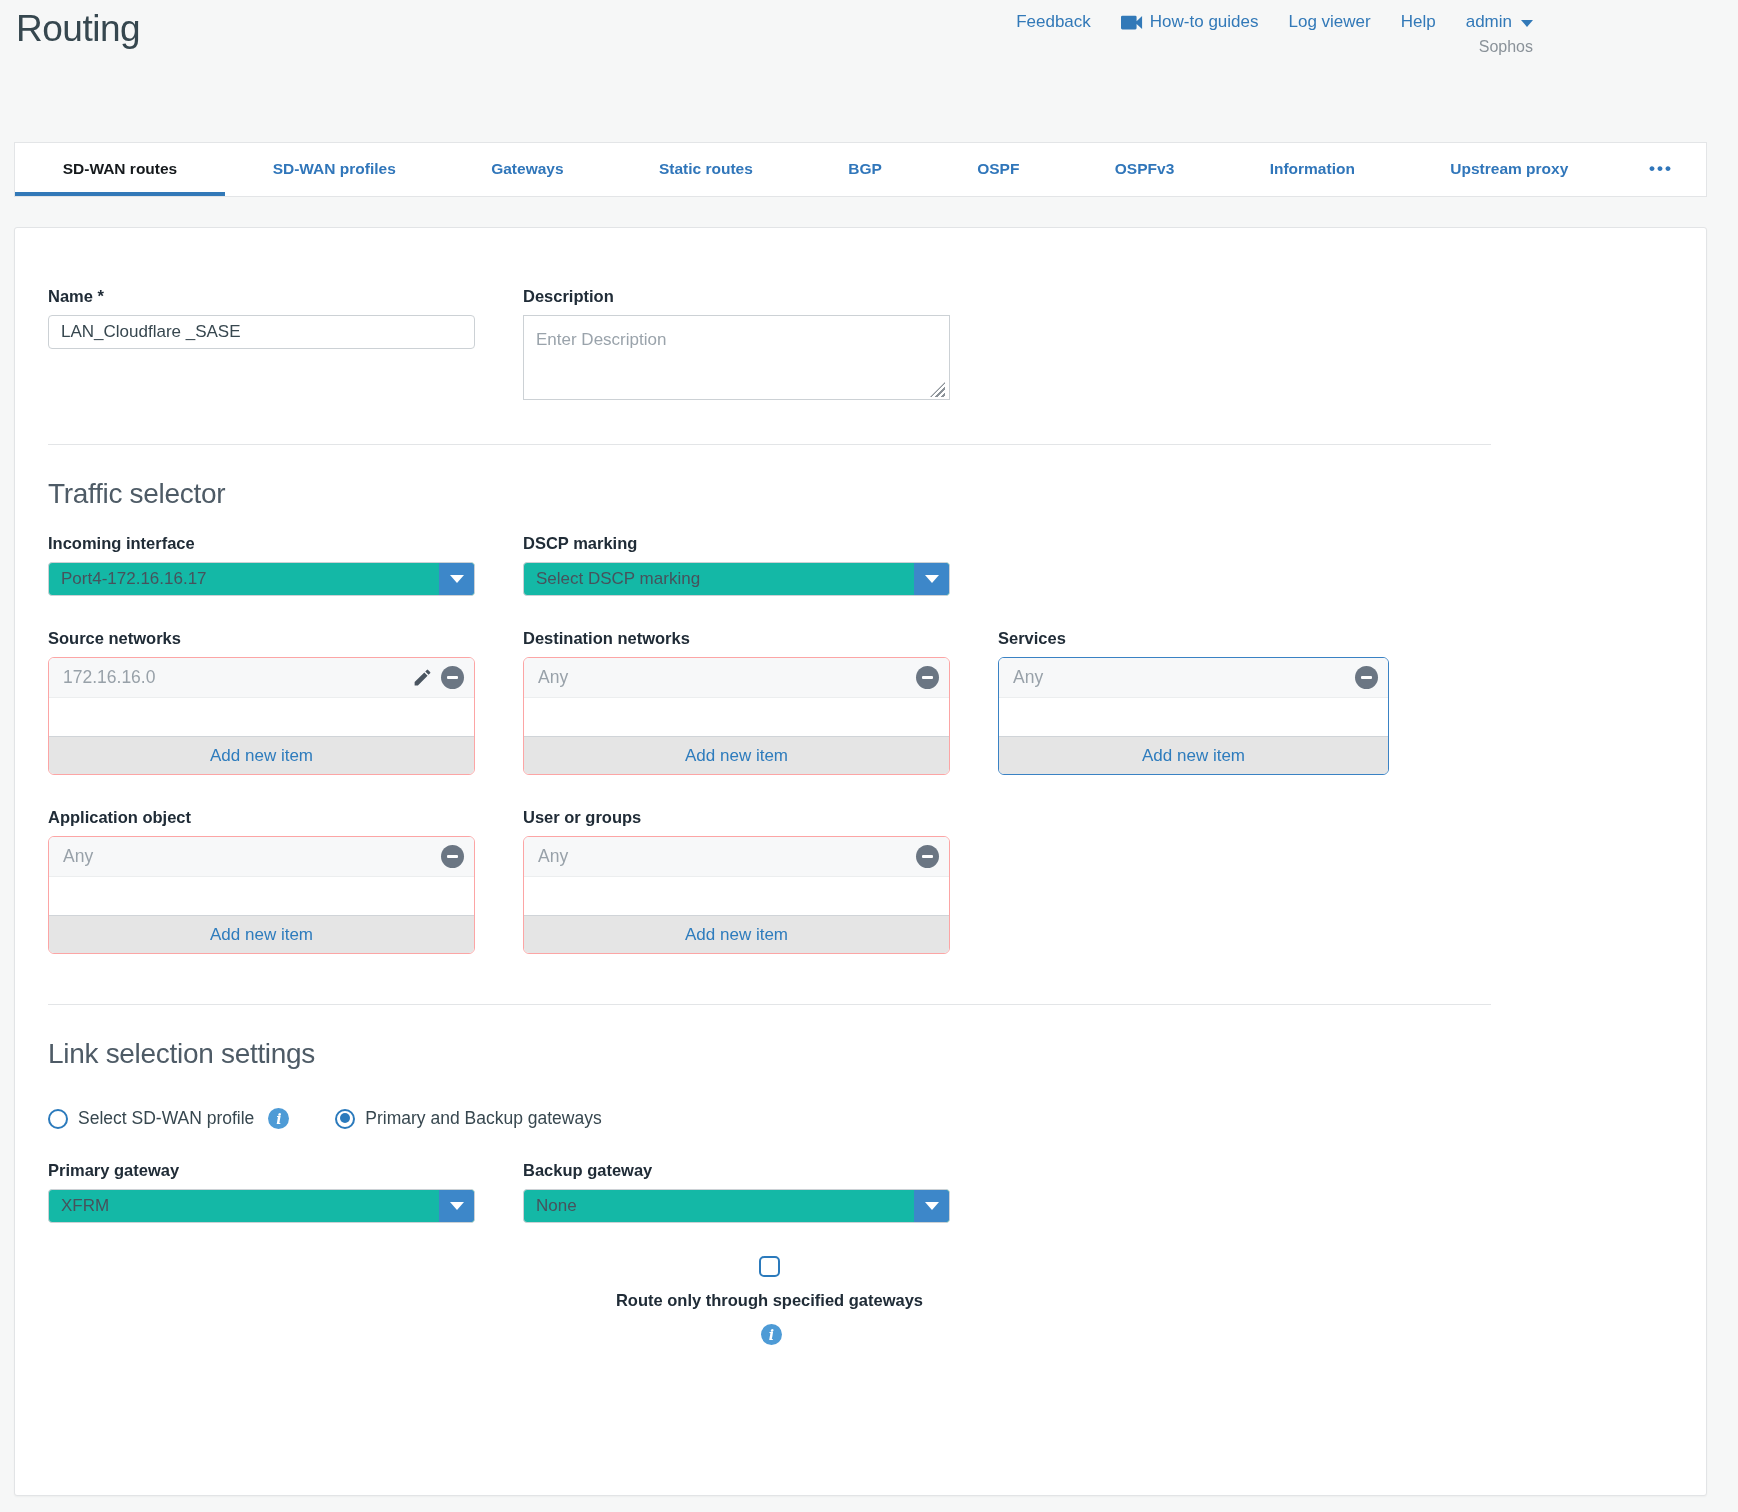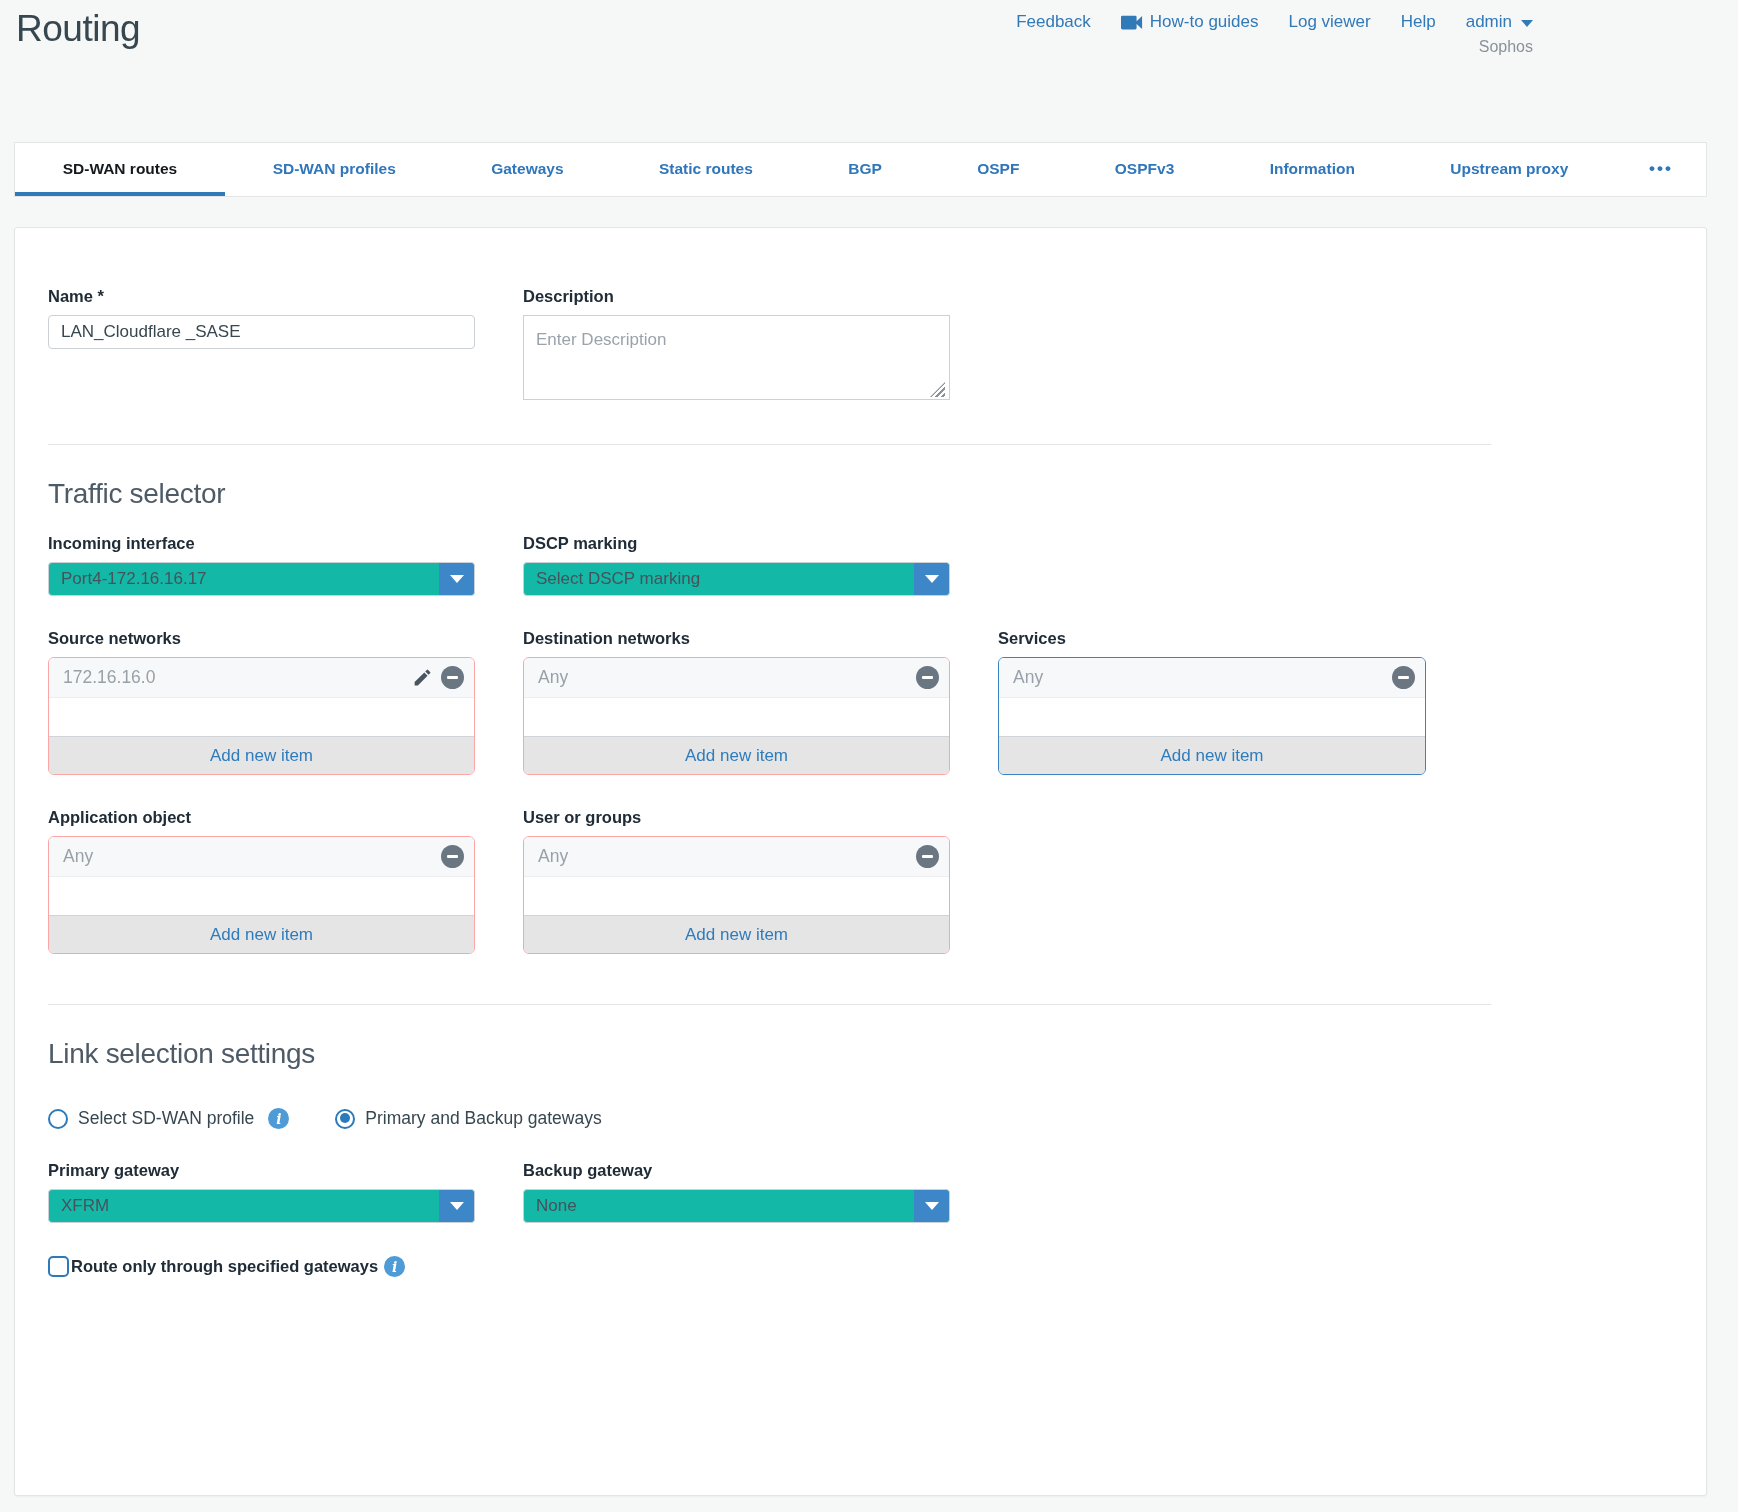--- a/index.html
+++ b/index.html
@@ -47,21 +47,21 @@
   
   .card {
     position:absolute; top:227px; left:14px; width:1693px; height:1269px;
     background:#ffffff; border:1px solid #e2e4e6; border-radius:3px;
     box-shadow:0 1px 2px rgba(0,0,0,0.04);
   }
   .form { position:relative; width:1443px; margin:59px 0 0 33px; }
 
   .row { display:flex; gap:48px; }
   .col { width:427px; }
-  .col-wide { width:428px; }
+  .col-wide { width:391px; }
 
   label.fld {
     display:block; font-size:16.5px; font-weight:bold; color:#202c37; margin-bottom:9px;
   }
   .text-input {
     width:100%; height:31px; border:1px solid #ccd1d5; border-radius:4px;
     padding:16px 12px; font-size:17px; color:#37474f; background:#fff; outline:none;
     font-family:"Liberation Sans", sans-serif;
   }
   .ta-wrap { position:relative; width:427px; }
@@ -126,21 +126,21 @@
   .radio.checked::after {
     content:""; position:absolute; left:2.5px; top:2.5px; width:10px; height:10px; border-radius:50%; background:#2b7abc;
   }
   .radio-label { font-size:17.5px; color:#37474f; }
   .info-icon {
     width:21px; height:21px; border-radius:50%; background:#4e9bd6; color:#fff;
     display:inline-flex; align-items:center; justify-content:center;
     font-family:"DejaVu Serif", serif; font-style:italic; font-weight:bold; font-size:14px;
     margin-left:4px; flex:0 0 21px;
   }
-  .checkbox-row { display:flex; align-items:center; gap:2px; margin-top:33px; }
+  .checkbox-row { display:flex; align-items:center; gap:14px; margin-top:33px;flex-direction:column; }
   .checkbox {
     width:21px; height:21px; border:2.5px solid #2b7abc; border-radius:5px; background:#fff; cursor:pointer; flex:0 0 21px;
   }
   .checkbox-label { font-size:16.5px; font-weight:bold; color:#202c37; }
 
   .mt33 { margin-top:33px; }
   .mt44 { margin-top:24px; }
   .mt32 { margin-top:32px; }
 </style>
 </head>

